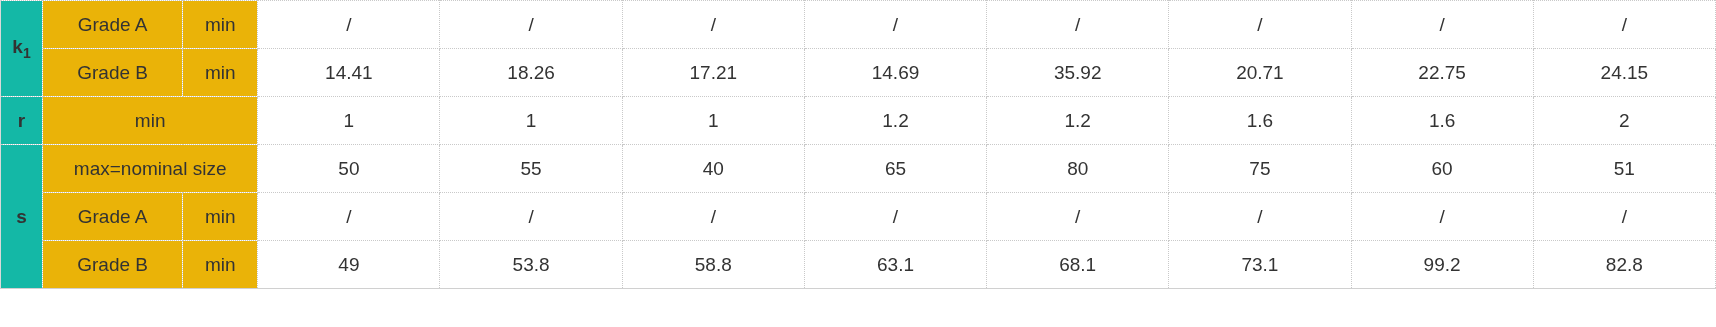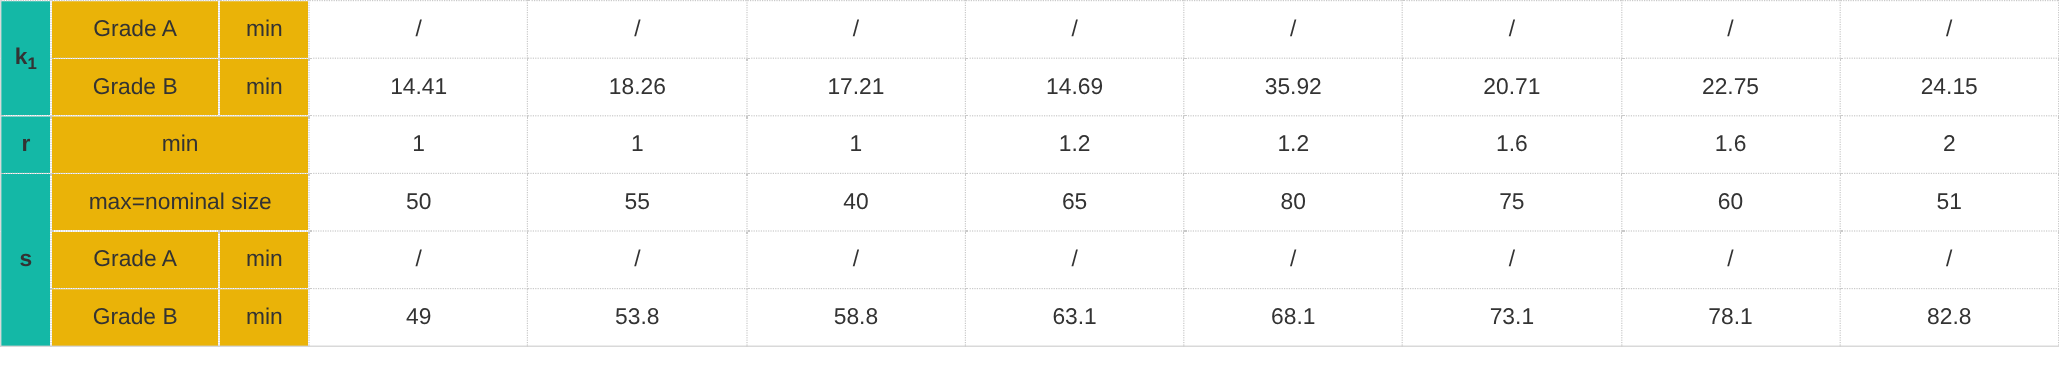--- a/index.html
+++ b/index.html
@@ -164,18 +164,18 @@
         </tr>
         <tr>
           <td class="lbl grade">Grade B</td>
           <td class="lbl minmax">min</td>
           <td class="val">49</td>
           <td class="val">53.8</td>
           <td class="val">58.8</td>
           <td class="val">63.1</td>
           <td class="val">68.1</td>
           <td class="val">73.1</td>
-          <td class="val">78.1</td>
+          <td class="val">99.2</td>
           <td class="val">82.8</td>
         </tr>
       </tbody>
   </table>
 </div>
 
 </body></html>

